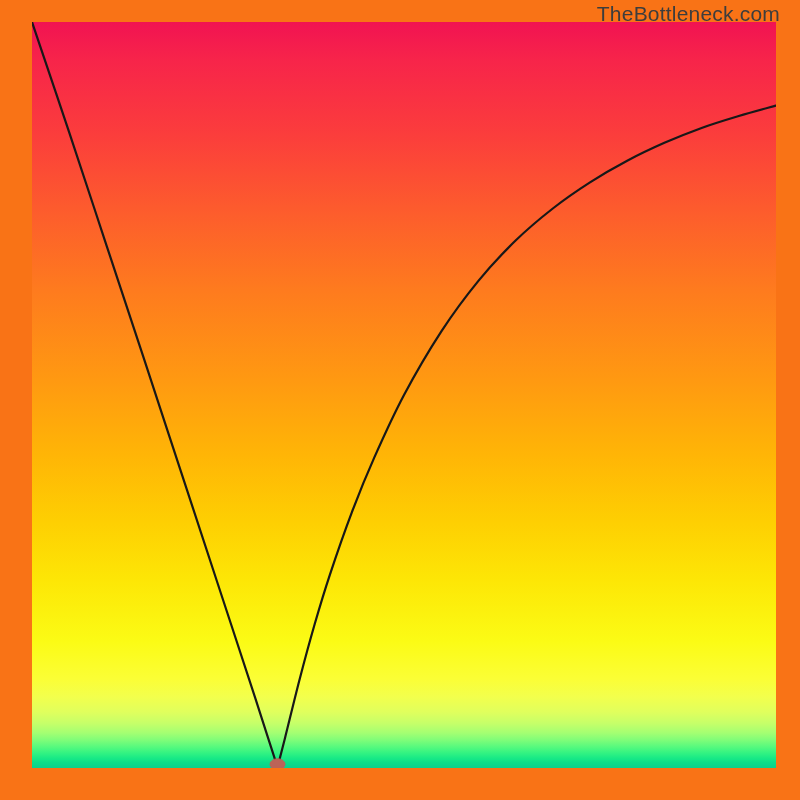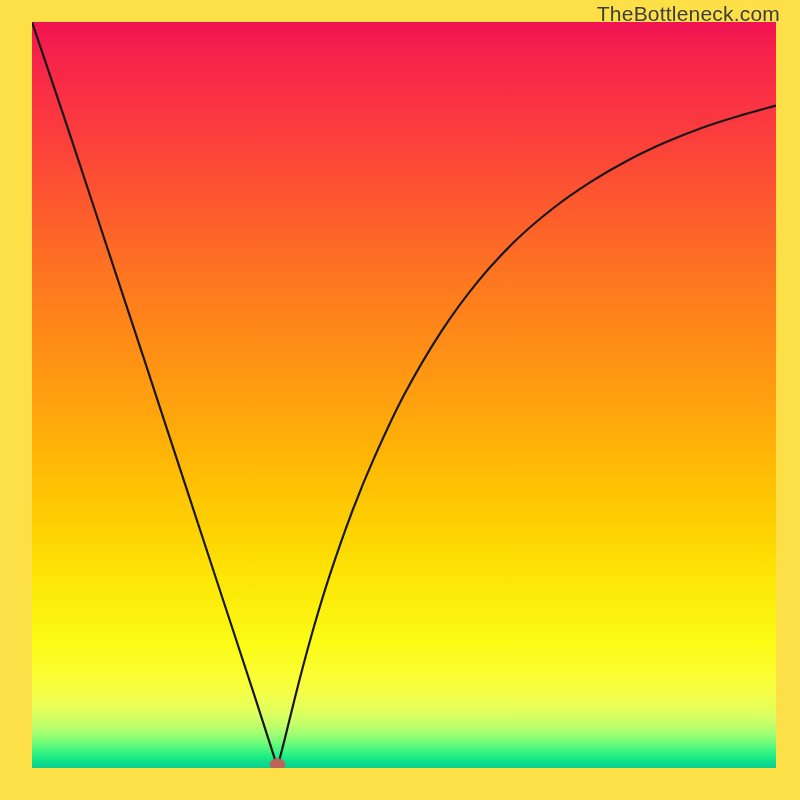--- a/index.html
+++ b/index.html
@@ -7,21 +7,21 @@
     padding: 0;
     width: 800px;
     height: 800px;
     overflow: hidden;
     font-family: Arial, Helvetica, sans-serif;
   }
   .container {
     position: relative;
     width: 800px;
     height: 800px;
-    background: #fde047;
+    background: #f97316;
   }
   .plot-area {
     position: absolute;
     left: 32px;
     top: 22px;
     width: 744px;
     height: 746px;
     overflow: hidden;
   }
   .gradient {

